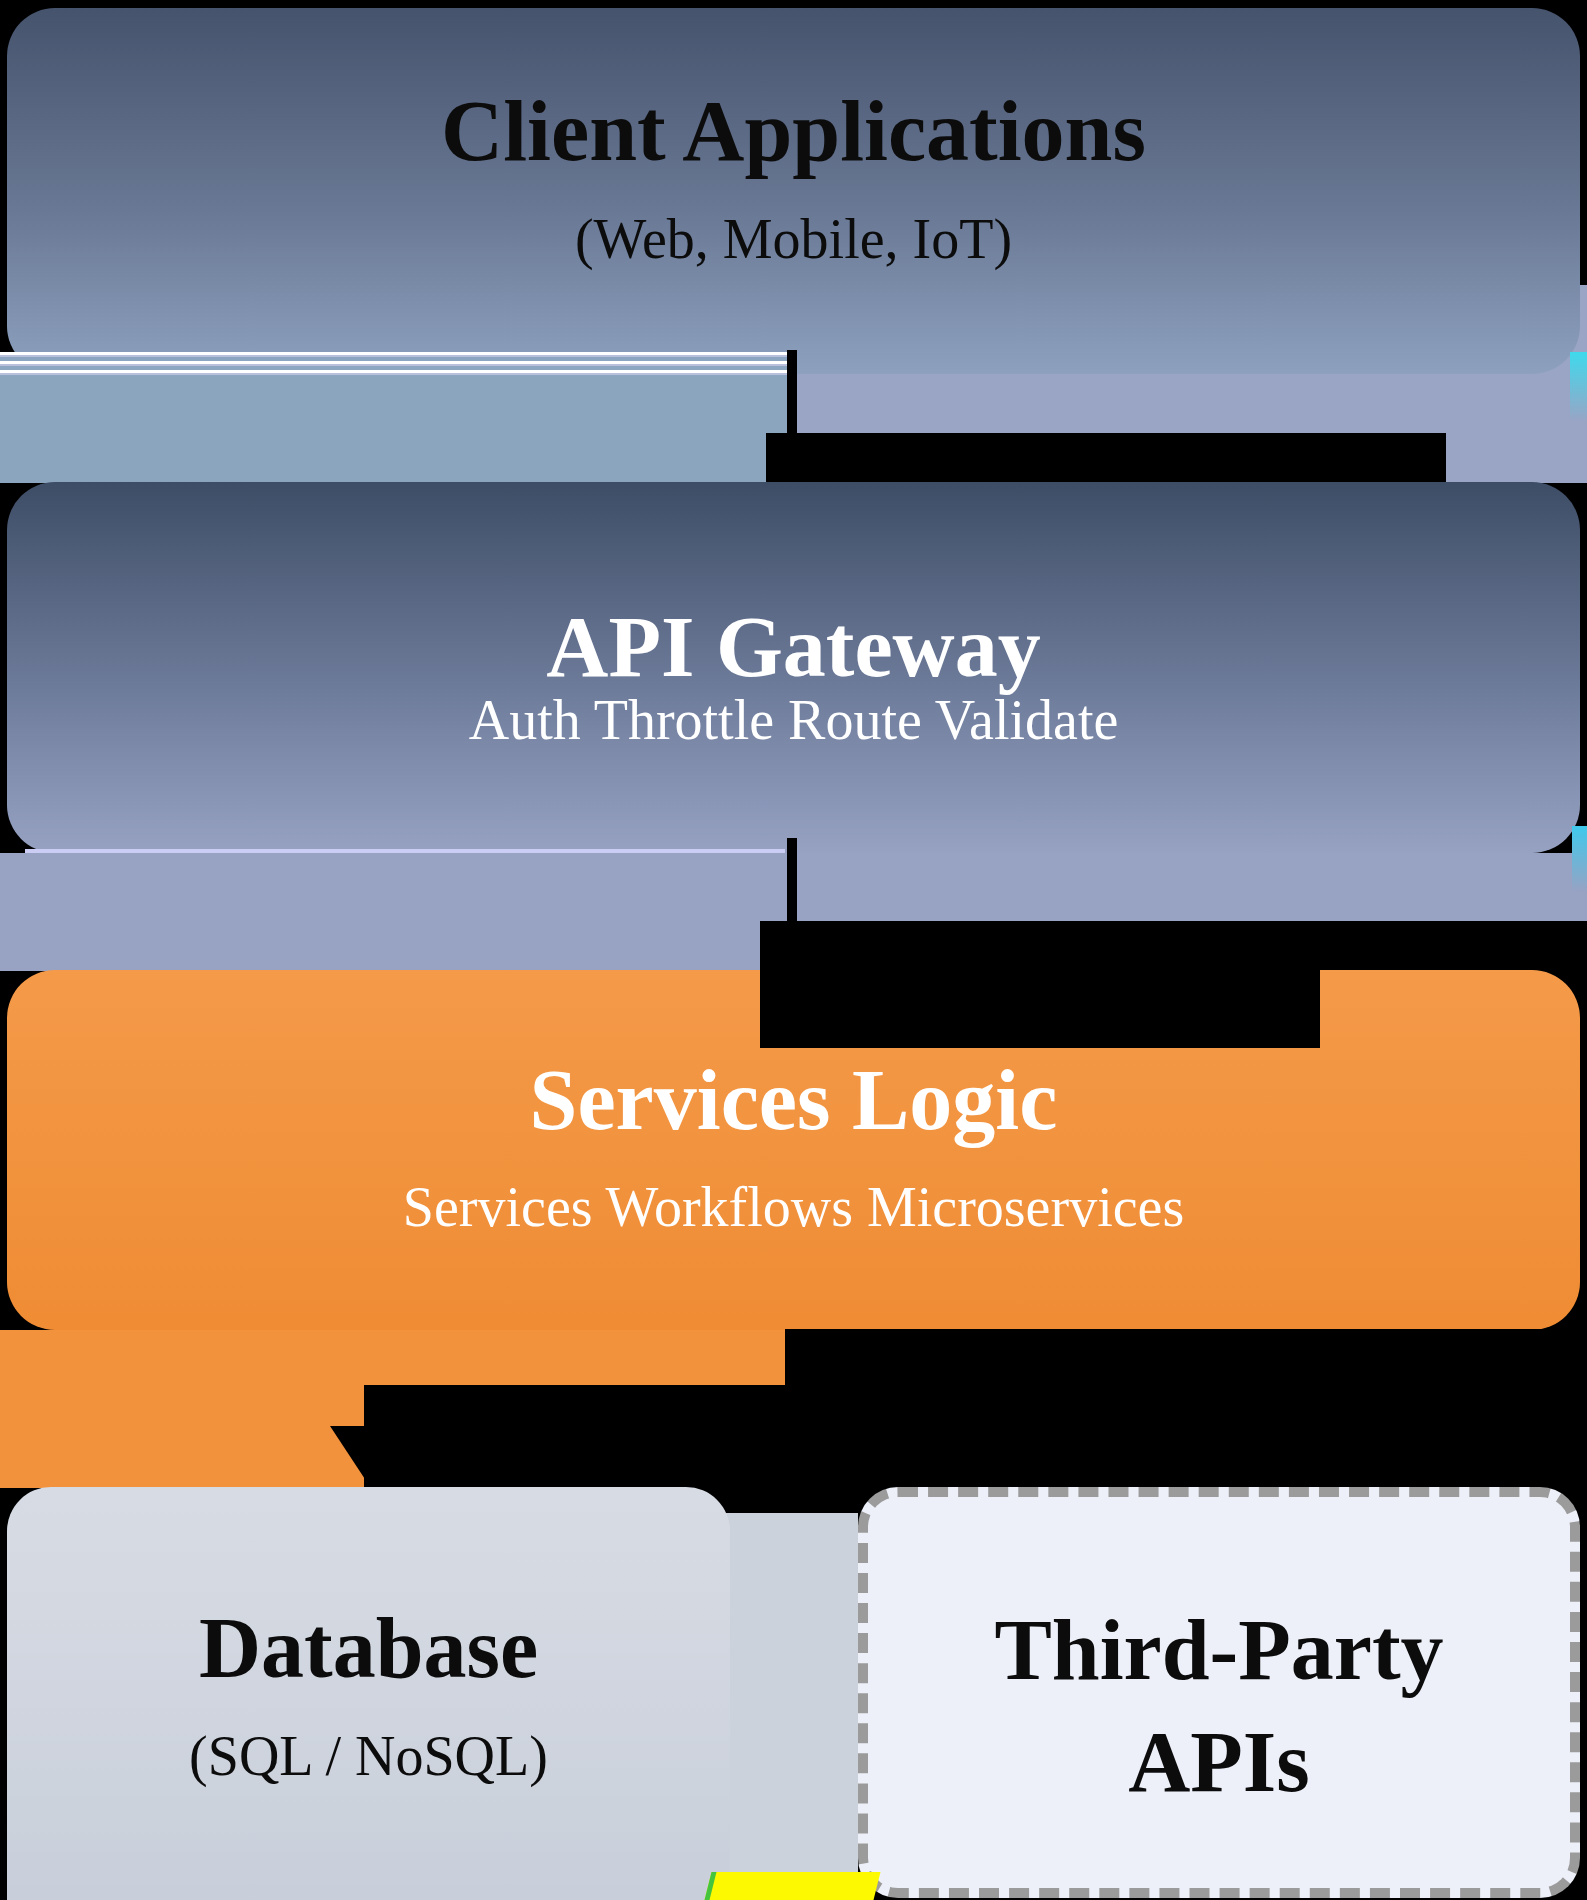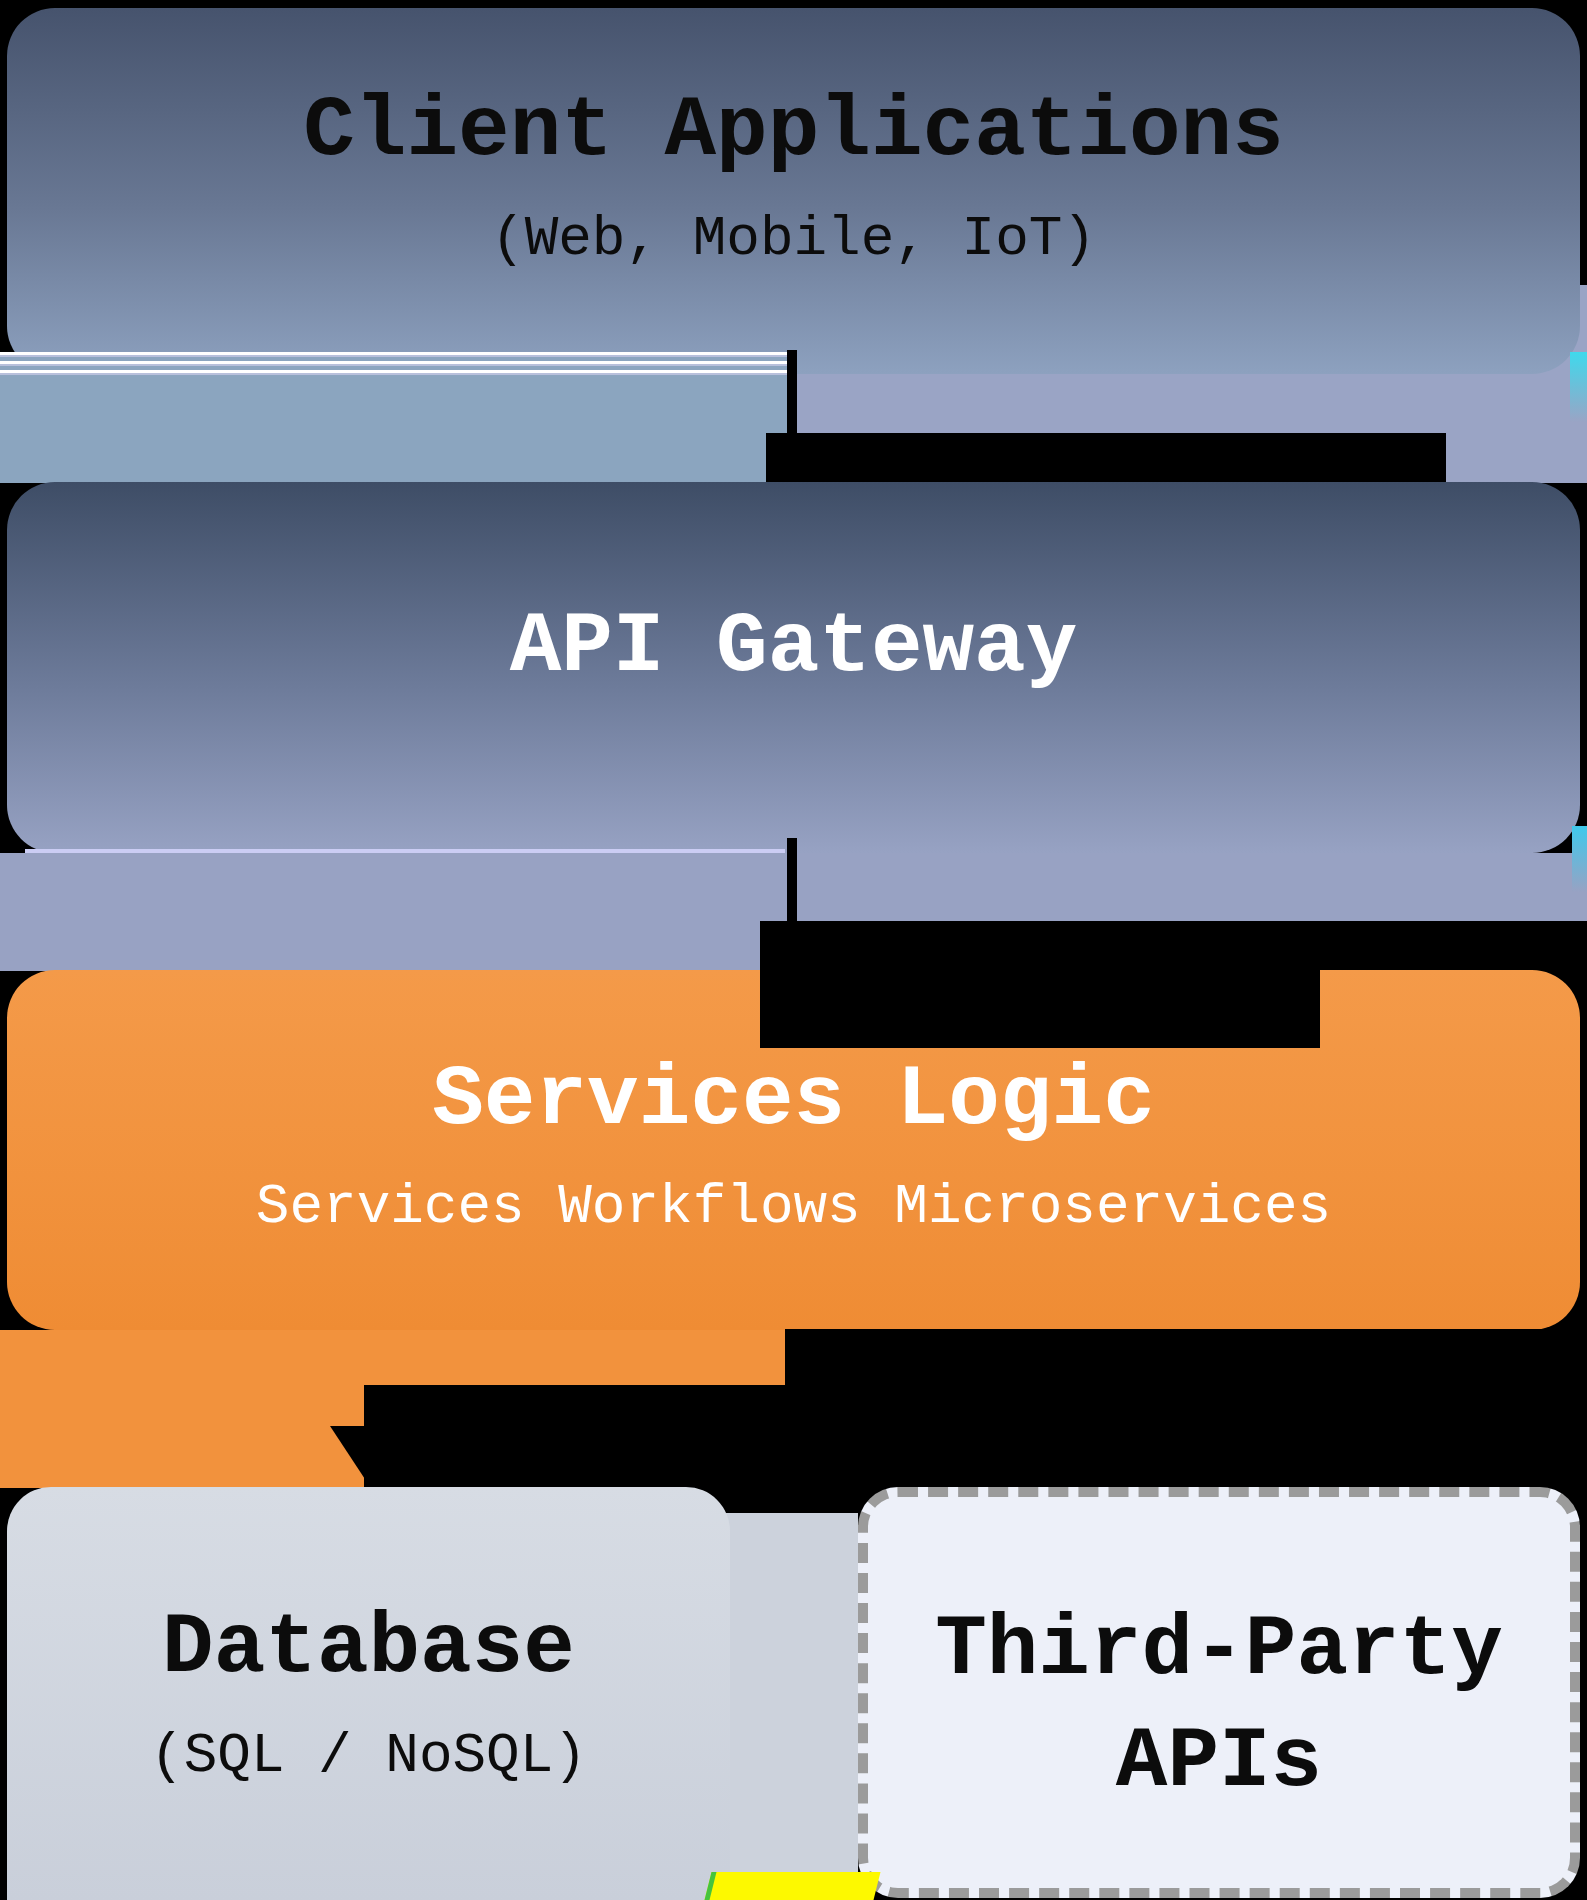--- a/index.html
+++ b/index.html
@@ -1,18 +1,18 @@
 <!DOCTYPE html>
 <html><head>
 <meta charset="utf-8">
 <style>
   html,body{margin:0;padding:0;background:#000;}
   .stage{
     position:relative;width:1587px;height:1900px;background:#000;
-    font-family:Liberation Mono, monospace;overflow:hidden;
+    font-family:Liberation Serif, serif;overflow:hidden;
   }
   .abs{position:absolute;}
   .black{background:#000;}
 
   
   .node{position:absolute;left:7px;width:1573px;border-radius:48px;}
   .node-client{top:8px;height:366px;
     background:linear-gradient(180deg,#46536d 0%,#697894 55%,#8da1bf 100%);}
   .node-gateway{top:482px;height:371px;
     background:linear-gradient(180deg,#3e4d66 0%,#6d7b9a 55%,#97a2c3 100%);}
@@ -92,20 +92,21 @@
     <div class="subtitle dark-text client-sub">(Web, Mobile, IoT)</div>
   </div>
 
   <div class="abs stripes1"></div>
 
   <div class="abs black shaft1"></div>
   <div class="abs black blob1"></div>
 
   <div class="node node-gateway">
     <div class="title light-text gateway-title">API Gateway</div>
+    <div class="subtitle light-text gateway-sub">Auth Throttle Route Validate</div>
   </div>
 
   <div class="abs lav-line"></div>
 
   <div class="abs black shaft2"></div>
   <div class="abs black blob2a"></div>
 
   <div class="node node-business">
     <div class="title light-text business-title">Services Logic</div>
     <div class="subtitle light-text business-sub">Services Workflows Microservices</div>

